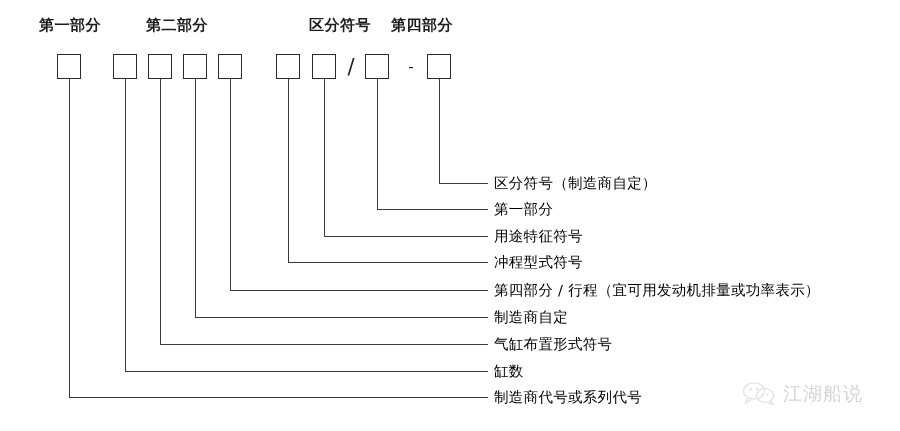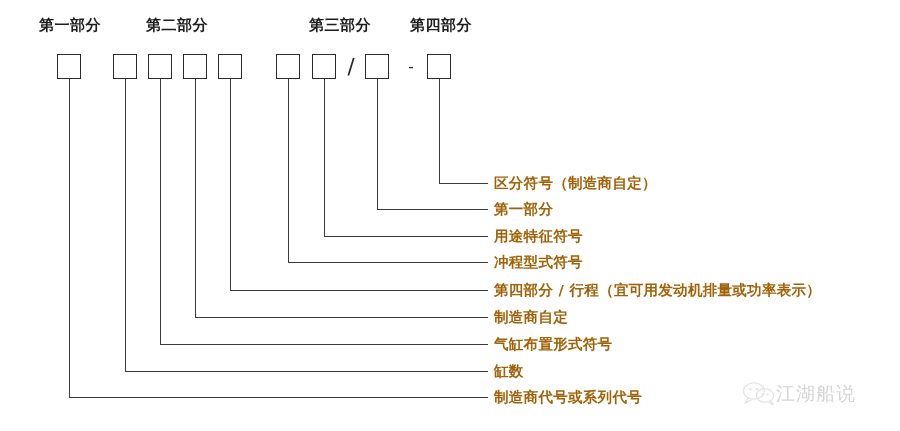--- a/index.html
+++ b/index.html
@@ -64,54 +64,55 @@
     position: absolute;
     height: 1.2px;
     background: #3a3a3a;
   }
 
   
   .leader-label {
     position: absolute;
     font-family: "DejaVu Sans", "Liberation Sans", sans-serif;
     font-size: 14.5px;
-    font-weight: bold;
-    color: #a16207;
+    font-weight: normal;
+    color: #000000;
     white-space: nowrap;
     transform: translateY(-50%);
     letter-spacing: 0.3px;
   }
 
   
   #watermark {
     position: absolute;
     display: flex;
     align-items: flex-end;
+    gap: 7px;
     opacity: 0.42;
     pointer-events: none;
   }
   #watermark .wm-text {
     font-family: "DejaVu Sans", "Liberation Sans", sans-serif;
     font-size: 19px;
     color: #9a9a9a;
     letter-spacing: 1px;
     white-space: nowrap;
   }
   #watermark svg { display: block; }
 </style>
 </head>
 <body>
 
 <div id="stage">
 
   <div id="section-titles">
       <div class="section-title" style="left: 70px; top: 16px;">第一部分</div>
       <div class="section-title" style="left: 177px; top: 16px;">第二部分</div>
-      <div class="section-title" style="left: 340px; top: 16px;">第三部分</div>
-      <div class="section-title" style="left: 441px; top: 16px;">第四部分</div>
+      <div class="section-title" style="left: 340px; top: 16px;">区分符号</div>
+      <div class="section-title" style="left: 422px; top: 16px;">第四部分</div>
     </div>
 
   <div id="code-boxes">
       <div class="code-box" style="left: 57px; top: 54px;"></div>
       <div class="code-box" style="left: 113px; top: 54px;"></div>
       <div class="code-box" style="left: 148px; top: 54px;"></div>
       <div class="code-box" style="left: 183px; top: 54px;"></div>
       <div class="code-box" style="left: 218px; top: 54px;"></div>
       <div class="code-box" style="left: 276px; top: 54px;"></div>
       <div class="code-box" style="left: 312px; top: 54px;"></div>

